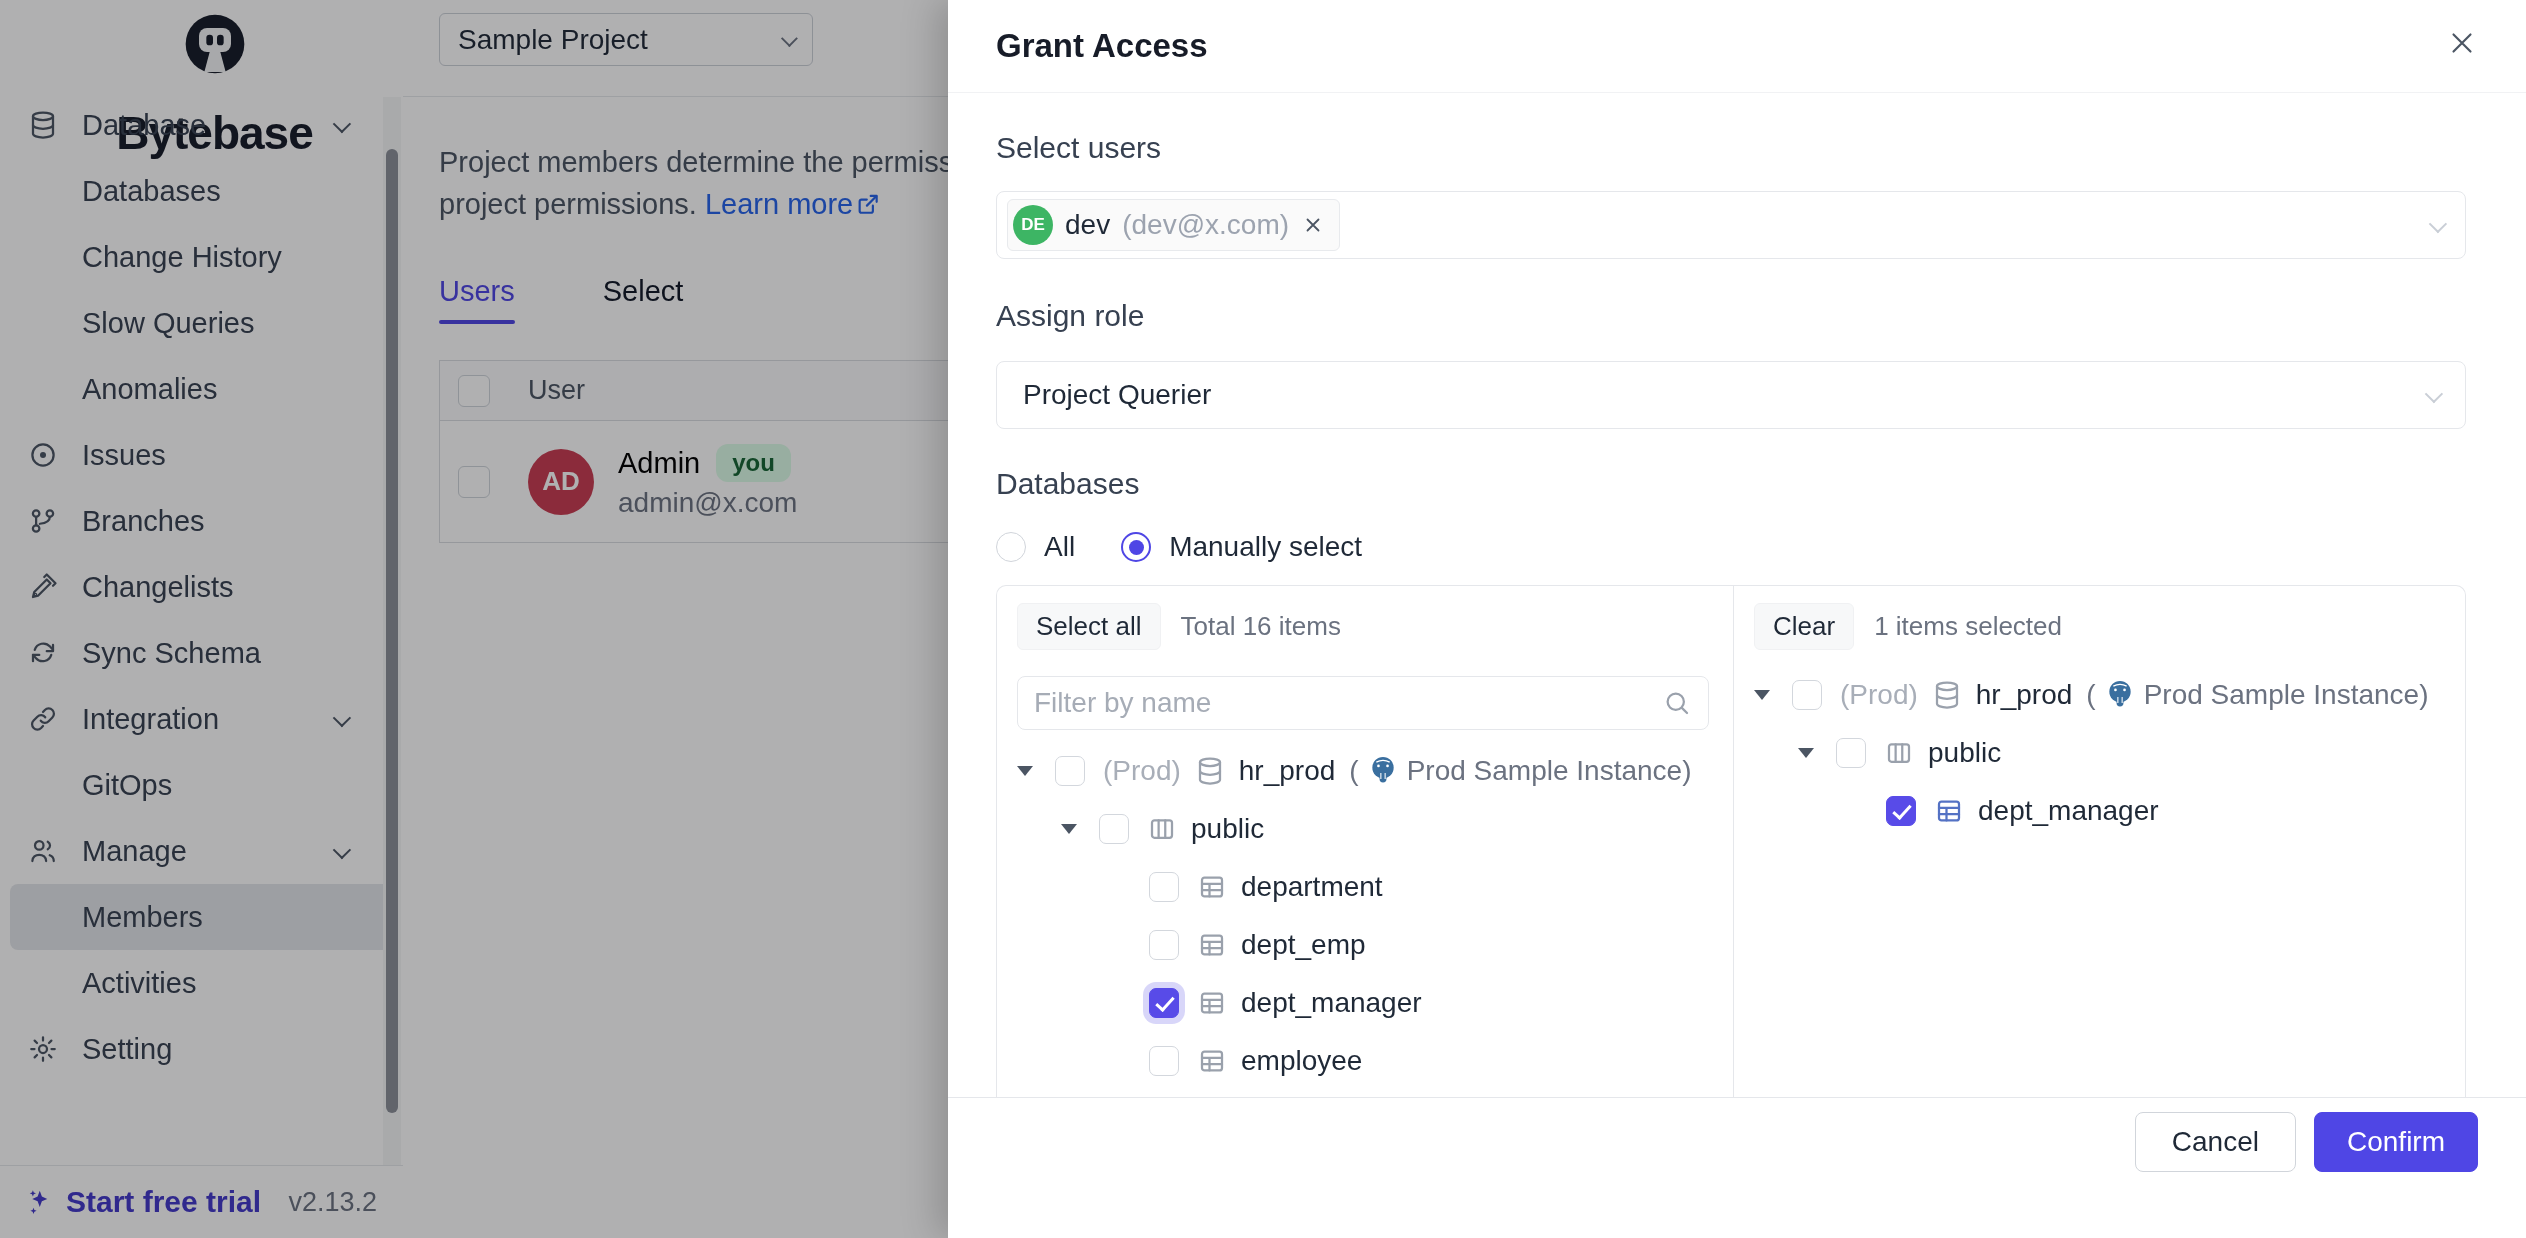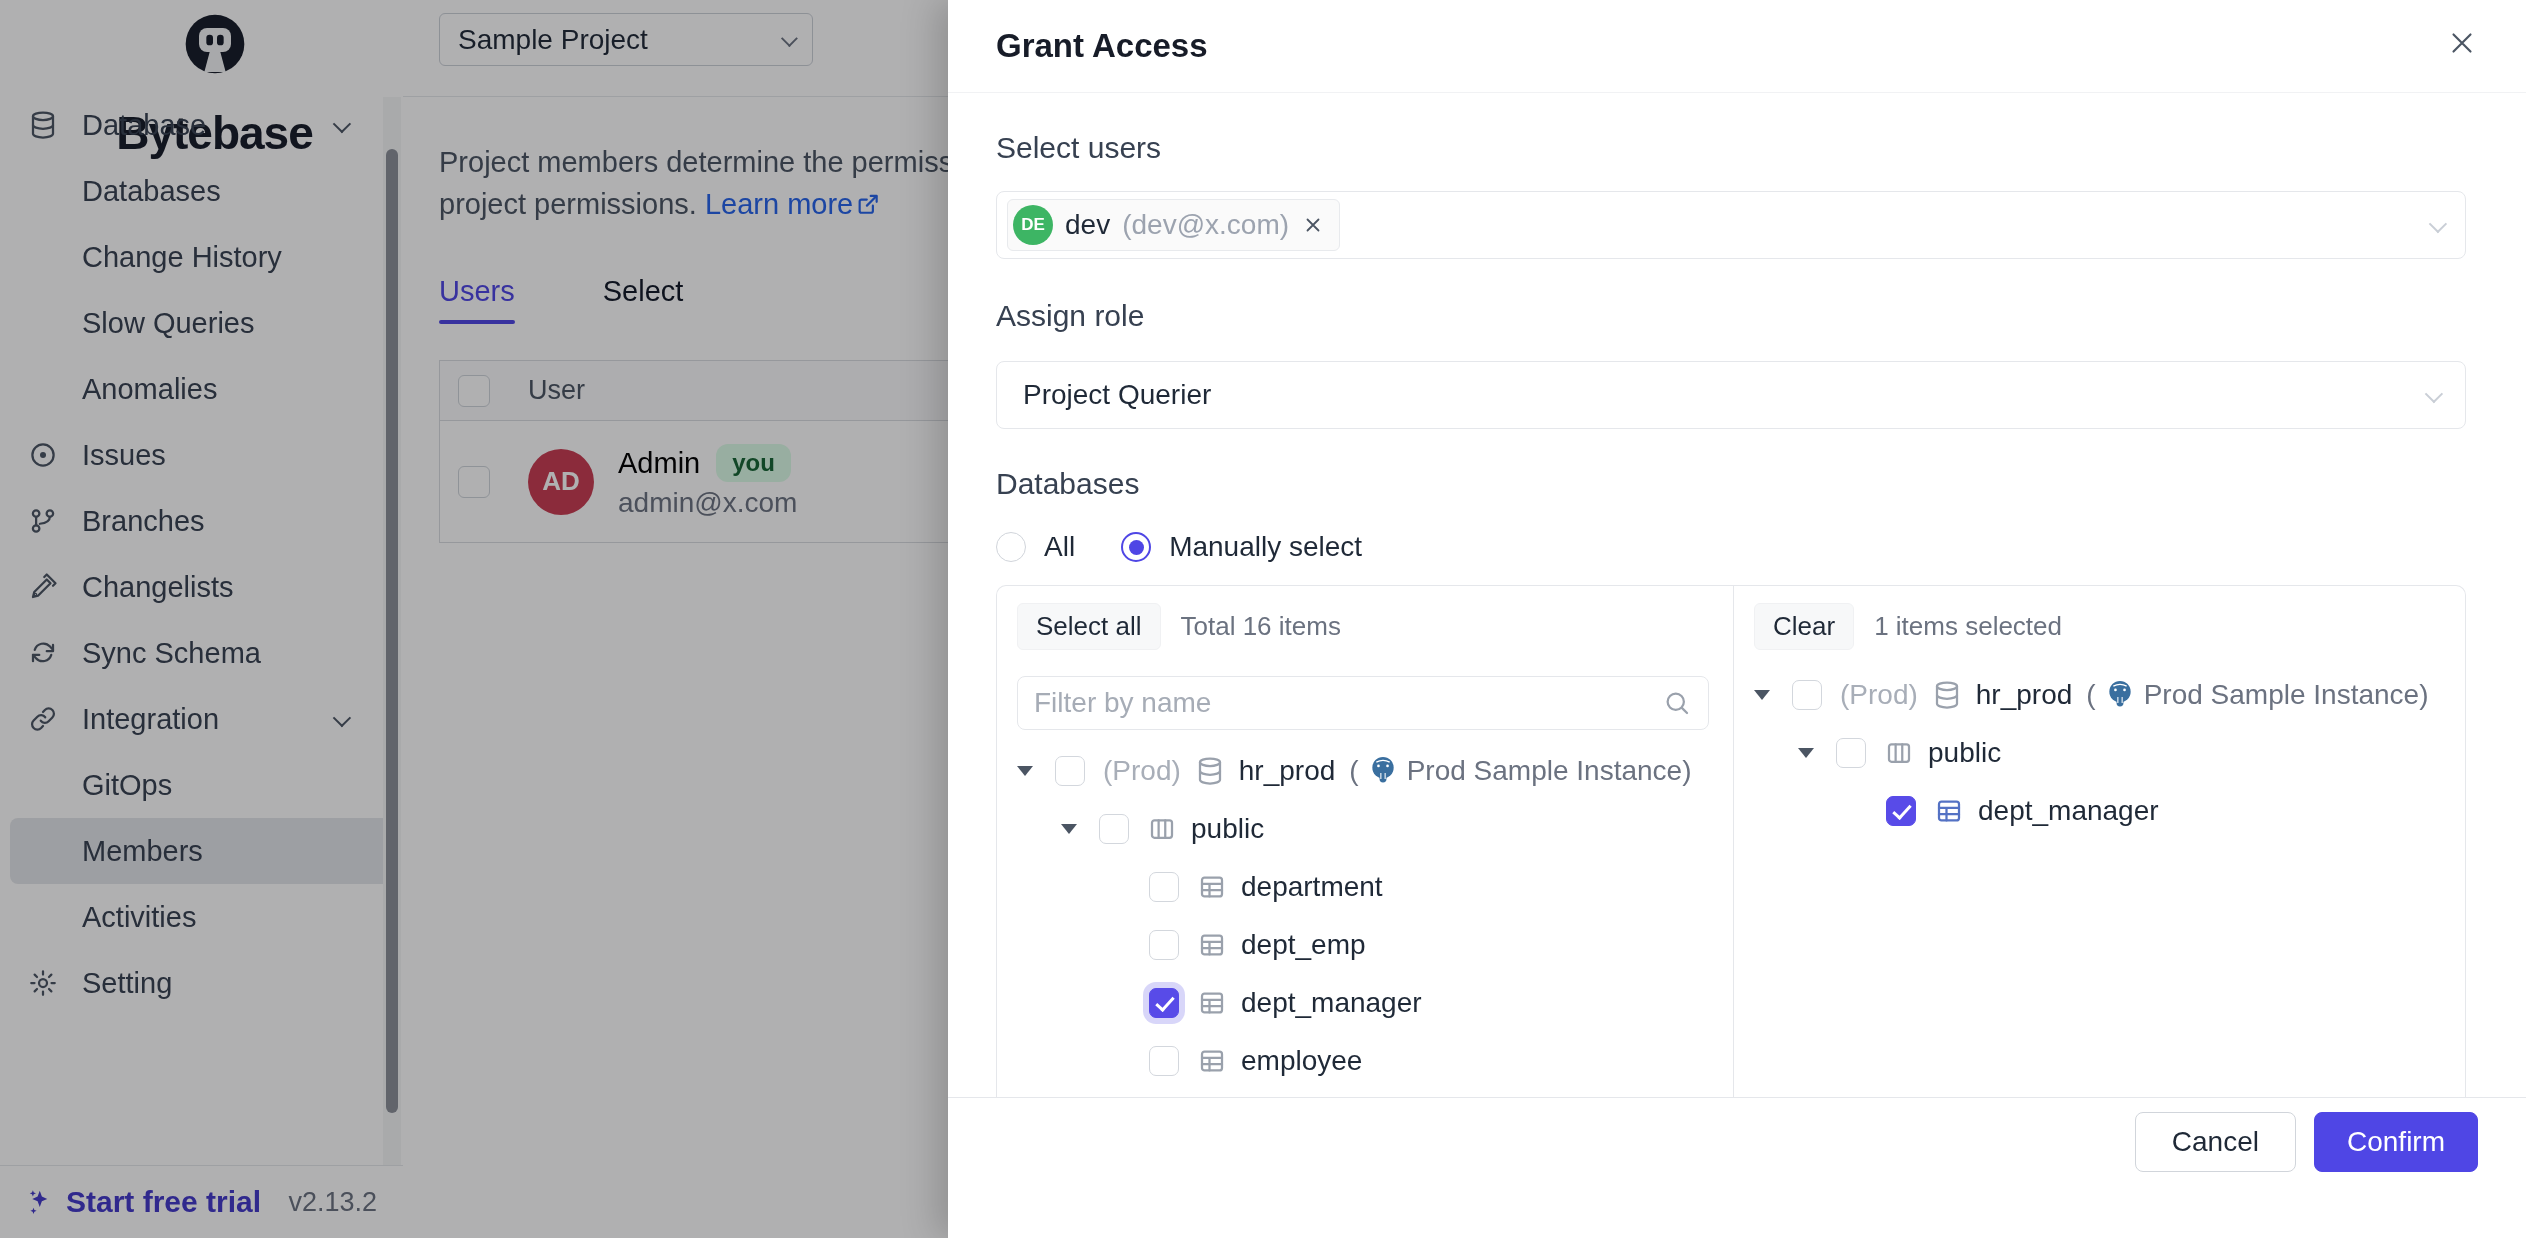--- a/index.html
+++ b/index.html
@@ -182,20 +182,29 @@
         <svg class="icn nav-icon" viewBox="0 0 24 24">
             <path d="M10.2 13.4a4.2 4.2 0 0 0 6.3.4l3-3a4.2 4.2 0 1 0-6-6L12 6.4"></path>
             <path d="M13.8 10.6a4.2 4.2 0 0 0-6.3-.4l-3 3a4.2 4.2 0 1 0 6 6l1.5-1.6"></path>
           </svg>
         <span>Integration</span>
         <span class="chev"></span>
       </div>
       <div class="nav-item sub">
           <span>GitOps</span>
         </div>
+      <div class="nav-item">
+        <svg class="icn nav-icon" viewBox="0 0 24 24">
+            <circle cx="9" cy="7.5" r="3.4"></circle>
+            <path d="M3.5 20c0-3 2.5-5 5.5-5s5.5 2 5.5 5"></path>
+            <path d="M15.8 4.6a3.4 3.4 0 0 1 0 6M17.4 15.4c2 .7 3.2 2.4 3.2 4.6"></path>
+          </svg>
+        <span>Manage</span>
+        <span class="chev"></span>
+      </div>
       <div class="nav-item sub active">
           <span>Members</span>
         </div>
       <div class="nav-item sub">
           <span>Activities</span>
         </div>
       <div class="nav-item">
         <svg class="icn nav-icon" viewBox="0 0 24 24">
             <circle cx="12" cy="12" r="3.2"></circle>
             <path d="M12 2.6v2.6M12 18.8v2.6M2.6 12h2.6M18.8 12h2.6M5.3 5.3l1.9 1.9M16.8 16.8l1.9 1.9M5.3 18.7l1.9-1.9M16.8 7.2l1.9-1.9"></path>

